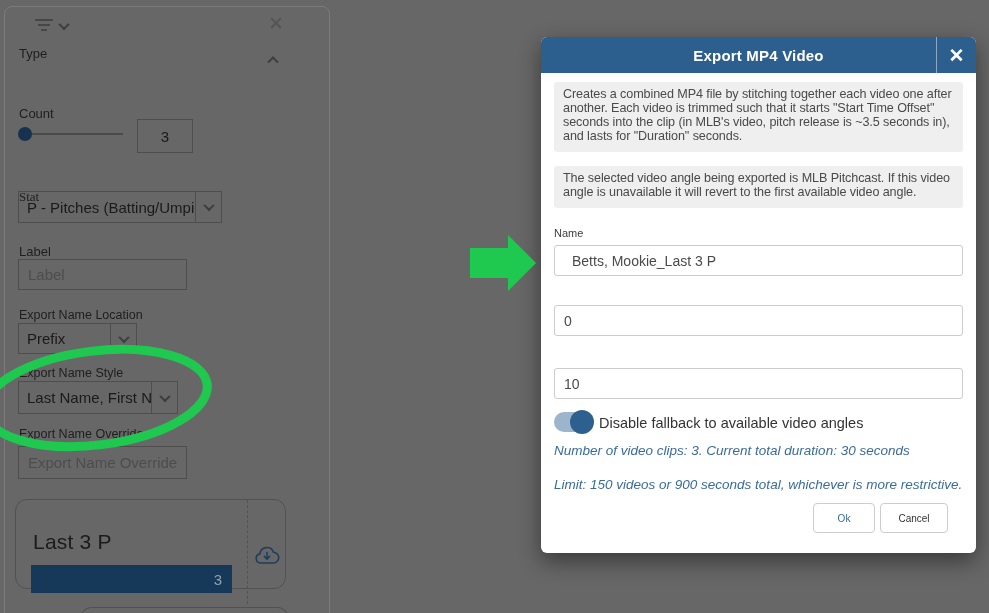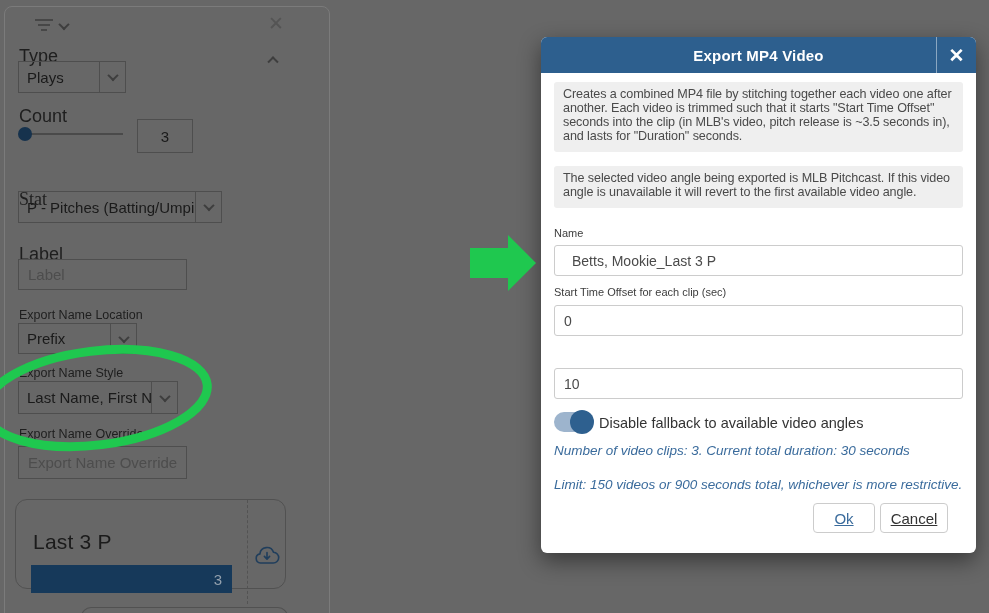--- a/index.html
+++ b/index.html
@@ -11,21 +11,21 @@
     -webkit-font-smoothing:antialiased;
   }
   .abs { position:absolute; }
 
   
   .panel {
     left:4px; top:6px; width:326px; height:620px;
     border:1px solid #7b7b7b; border-radius:8px;
     background:#676767;
   }
-  .p-label { font-size:18px; color:#1e1e1e; }
+  .p-label { font-size:13px; color:#1e1e1e; }
   .p-label-sm { font-size:12.5px; color:#1e1e1e; }
   .p-select {
     display:flex; align-items:stretch;
     border:1px solid #4e4e4e; background:transparent;
     color:#1a1a1a; font-size:15px;
   }
   .p-select .val {
     flex:1; display:flex; align-items:center; padding:0 8px;
     white-space:nowrap; overflow:hidden;
   }
@@ -98,22 +98,22 @@
     cursor:pointer;
   }
   .toggle .knob {
     position:absolute; left:16px; top:-2px; width:24px; height:24px;
     border-radius:50%; background:#2e608f;
   }
   .toggle-label { font-size:14.5px; color:#333333; }
   .m-note { left:13px; font-size:13.5px; font-style:italic; color:#3a6b9c; }
   .btn {
     border:1px solid #cccccc; border-radius:4px; background:#ffffff;
-    font-size:15px; display:flex; align-items:center; justify-content:center;
-    cursor:pointer; font-family:"Liberation Sans", sans-serif;text-decoration:underline;
+    font-size:10px; display:flex; align-items:center; justify-content:center;
+    cursor:pointer; font-family:"Liberation Sans", sans-serif;
   }
   .btn.ok { color:#3a6b9c; }
   .btn.cancel { color:#333333; }
 
   
   .annot { z-index:50; pointer-events:none; }
 </style>
 </head>
 <body>
 
@@ -122,26 +122,20 @@
   <div class="abs filter-icon" style="left:29px; top:12px; width:20px;">
     <span style="width:18px;"></span>
       <span style="width:12px;"></span>
       <span style="width:6px;"></span>
   </div>
   <span class="abs chev" style="left:55px; top:15px;"></span>
   <div class="abs x-glyph" style="left:263px; top:7px;">✕</div>
 
   <div class="abs p-label" style="left:14px; top:39px;">Type</div>
   <span class="abs chev up" style="left:264px; top:48px;"></span>
-  <div class="abs p-select" style="left:13px; top:54px; width:108px; height:32px;">
-    <div class="val">Plays</div>
-    <div class="chevbox">
-        <span class="chev"></span>
-      </div>
-  </div>
 
   <div class="abs p-label" style="left:14px; top:99px;">Count</div>
   <div class="abs slider-track" style="left:24px; top:126px; width:94px;"></div>
   <div class="abs slider-thumb" style="left:13px; top:120px;"></div>
   <div class="abs" style="left:132px; top:112px; width:56px; height:34px;">
     <input class="p-input" style="text-align: center;" value="3">
   </div>
 
   <div class="abs p-label" style="left:14px; top:182px;font-family:Liberation Serif, serif;">Stat</div>
   <div class="abs p-select" style="left:13px; top:184px; width:204px; height:32px;">
@@ -206,21 +200,20 @@
   <div class="modal-close">
     <span>✕</span>
   </div>
 
   <div class="abs info-box" style="top:45px; height:70px;">Creates a combined MP4 file by stitching together each video one after another. Each video is trimmed such that it starts "Start Time Offset" seconds into the clip (in MLB's video, pitch release is ~3.5 seconds in), and lasts for "Duration" seconds.</div>
   <div class="abs info-box" style="top:129px; height:42px;">The selected video angle being exported is MLB Pitchcast. If this video angle is unavailable it will revert to the first available video angle.</div>
 
   <div class="abs m-label" style="top:190px;">Name</div>
   <input class="abs m-input" style="top: 208px; padding-left: 17px;" value="Betts, Mookie_Last 3 P">
 
-  <div class="abs m-label" style="top:249px;">Start Time Offset for each clip (sec)</div>
   <input class="abs m-input" style="top: 268px;" value="0">
 
   <input class="abs m-input" style="top: 331px;" value="10">
 
   <div class="abs toggle" style="left:13px; top:375px;">
     <div class="knob"></div>
   </div>
   <div class="abs toggle-label" style="left:58px; top:378px;">Disable fallback to available video angles</div>
 
   <div class="abs m-note" style="top:406px;">Number of video clips: 3. Current total duration: 30 seconds</div>

